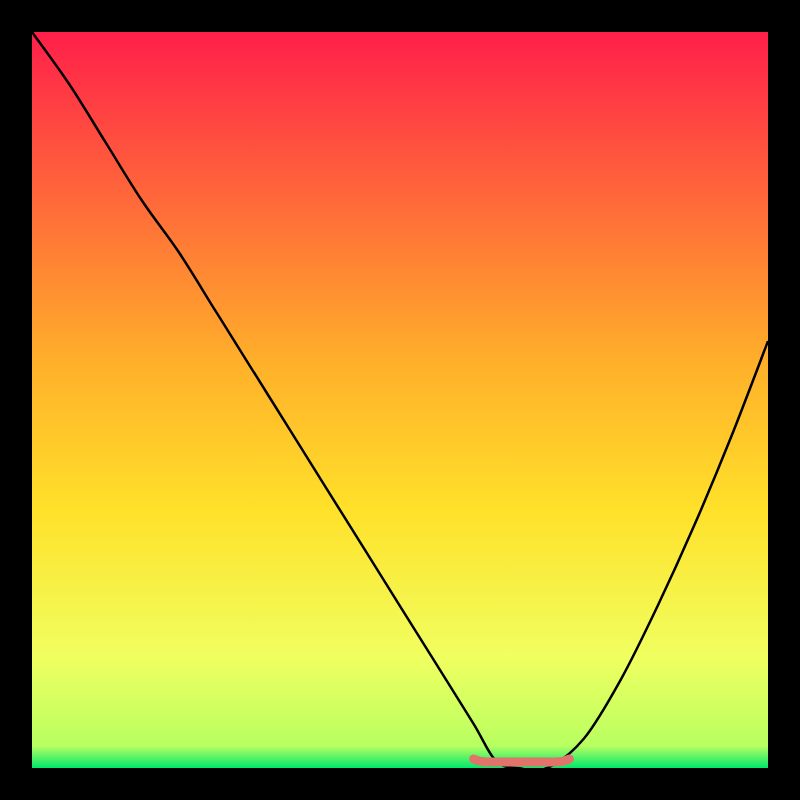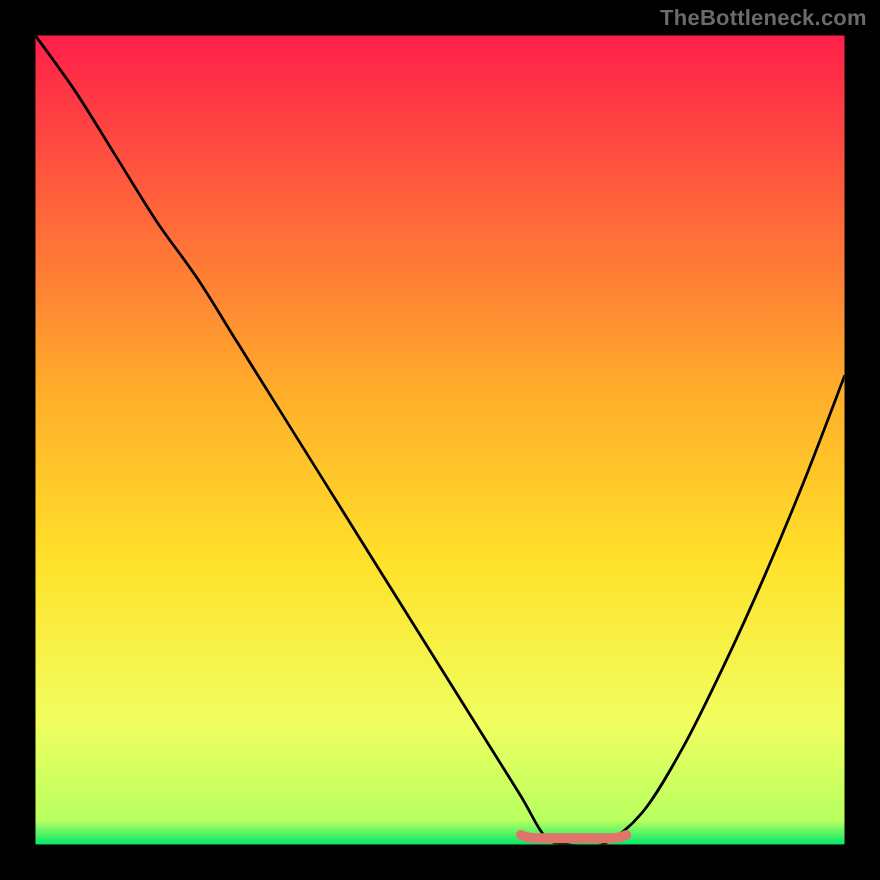--- a/index.html
+++ b/index.html
@@ -68,14 +68,13 @@
             <stop offset="100%" stop-color="#00e86b"></stop>
           </linearGradient>
       </defs>
       <rect x="0" y="0" width="736" height="736" fill="url(#bg)"></rect>
     </svg>
     <svg class="svg-layer" viewBox="0 0 736 736" preserveAspectRatio="none">
       <path id="curve-path" fill="none" stroke="#000000" stroke-width="2.5" d="M 0 0 C 6.133333333333334 8.586666666666664, 24.53333333333334 33.11999999999999, 36.800000000000004 51.51999999999998 C 49.06666666666667 69.91999999999997, 61.33333333333334 90.77333333333331, 73.60000000000001 110.39999999999998 C 85.86666666666667 130.02666666666664, 98.13333333333333 150.87999999999997, 110.39999999999999 169.27999999999997 C 122.66666666666666 187.67999999999998, 134.93333333333334 202.40000000000006, 147.20000000000002 220.80000000000007 C 159.4666666666667 239.20000000000007, 171.73333333333335 260.05333333333334, 184 279.68 C 196.26666666666665 299.3066666666667, 208.53333333333333 318.9333333333333, 220.79999999999998 338.55999999999995 C 233.06666666666663 358.1866666666666, 245.3333333333333 377.81333333333333, 257.59999999999997 397.44 C 269.8666666666666 417.06666666666666, 282.1333333333334 436.6933333333333, 294.40000000000003 456.32 C 306.6666666666667 475.94666666666666, 318.93333333333334 495.5733333333334, 331.2 515.2 C 343.46666666666664 534.8266666666667, 355.73333333333335 554.4533333333334, 368 574.08 C 380.26666666666665 593.7066666666667, 392.53333333333336 613.3333333333334, 404.8 632.96 C 417.06666666666666 652.5866666666667, 431.78666666666663 675.8933333333334, 441.59999999999997 691.84 C 451.4133333333333 707.7866666666666, 456.32 721.28, 463.68 728.64 C 471.04 736, 477.1733333333334 734.7733333333333, 485.76000000000005 736 C 494.3466666666667 737.2266666666667, 504.15999999999997 740.9066666666666, 515.1999999999999 736 C 526.2399999999999 731.0933333333334, 539.7333333333333 721.28, 552 706.56 C 564.2666666666667 691.8399999999999, 576.5333333333334 669.76, 588.8000000000001 647.6800000000001 C 601.0666666666667 625.6000000000001, 613.3333333333334 599.84, 625.6 574.08 C 637.8666666666667 548.32, 650.1333333333333 521.3333333333334, 662.4 493.12 C 674.6666666666666 464.90666666666664, 686.9333333333333 435.4666666666667, 699.1999999999999 404.8 C 711.4666666666666 374.1333333333333, 729.8666666666667 325.06666666666666, 736 309.12"></path>
       <path id="marker-path" fill="none" stroke="#e0746a" stroke-width="9" stroke-linecap="round" d="M 441.59999999999997 727 Q 447.59999999999997 730 455.59999999999997 730 L 523.28 730 Q 531.28 730 537.28 727"></path>
     </svg>
   </div>
-  <div class="watermark">TheBottleneck.com</div>
 </div>
 
 </body></html>

